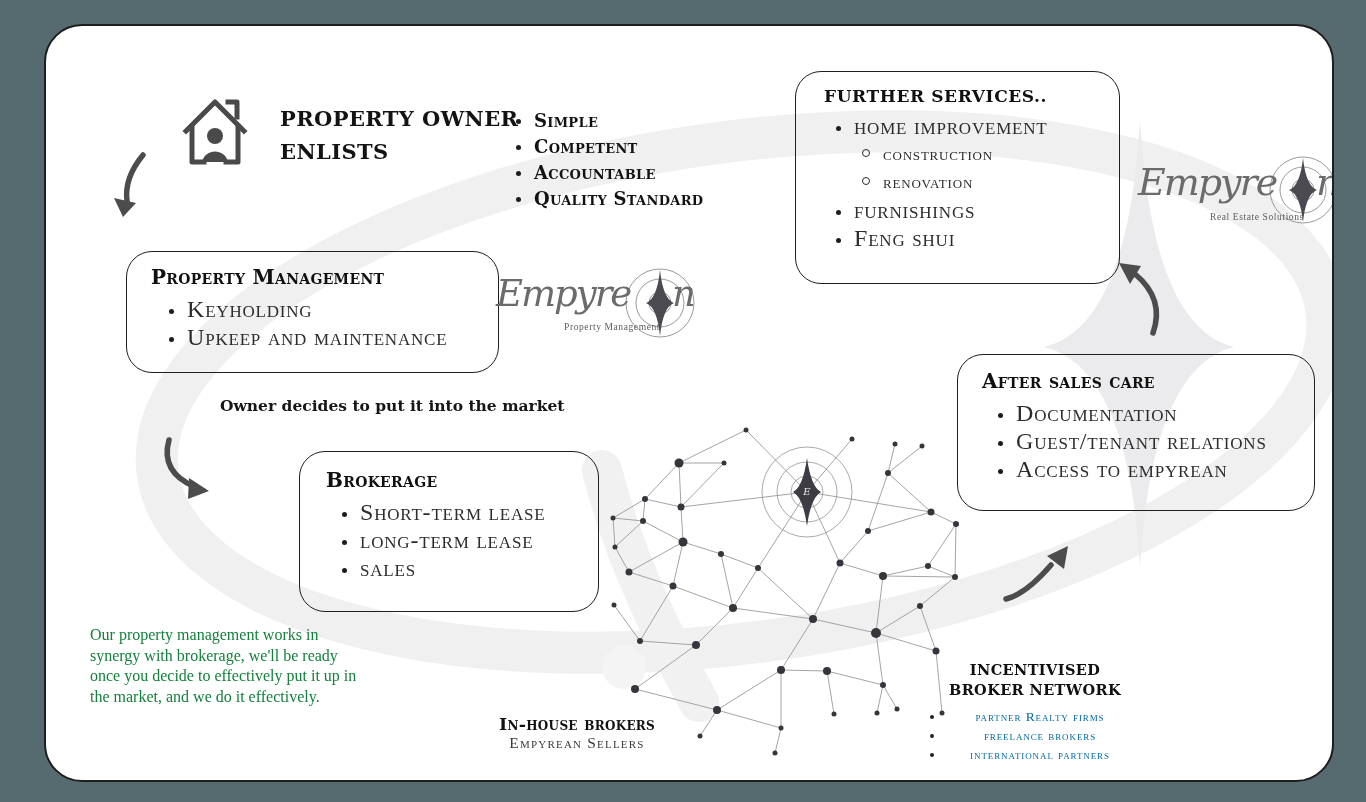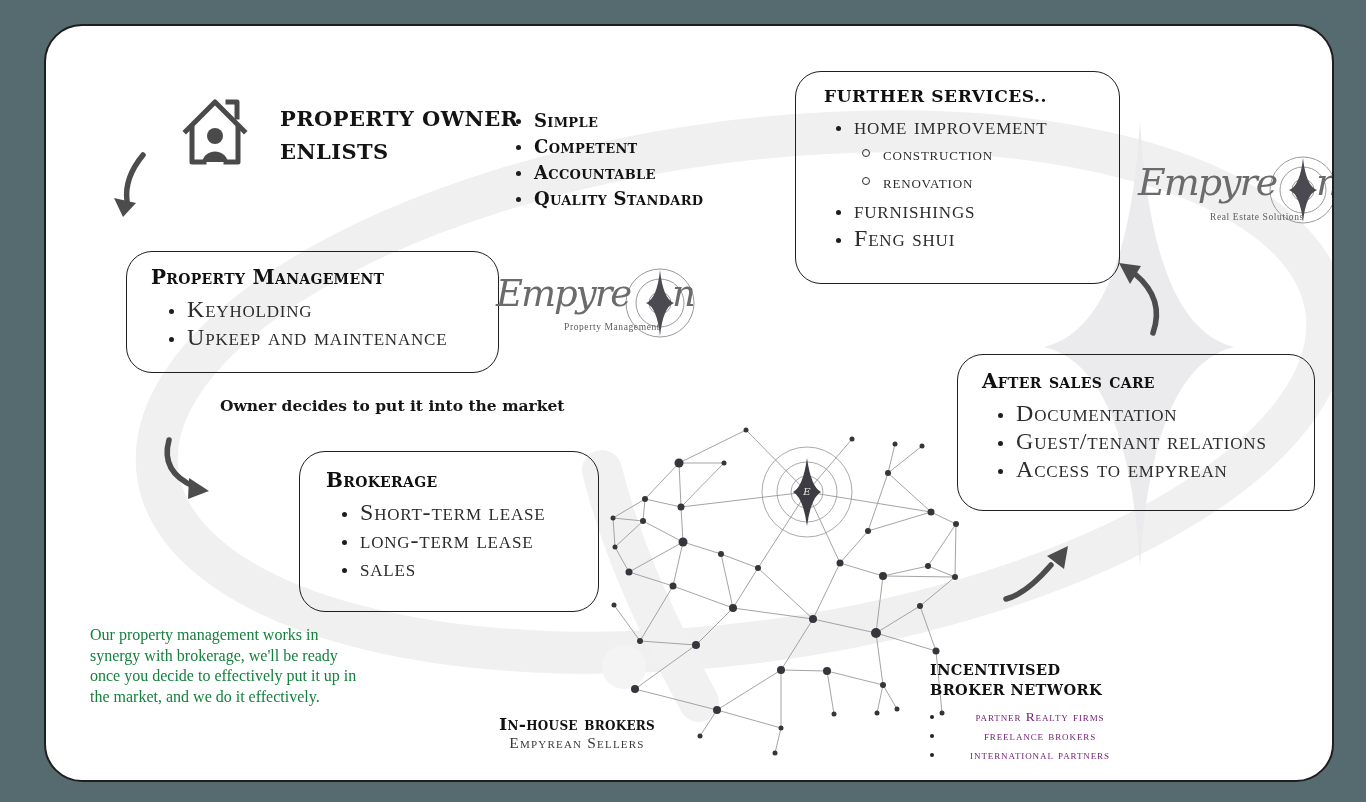--- a/index.html
+++ b/index.html
@@ -25,24 +25,24 @@
   .items li.sub::before{background:transparent;border:1.4px solid #2a2a2a;width:6px;height:6px;}
   .items li.bold{font-family:"DejaVu Serif",serif;font-weight:700;font-size:18px;line-height:26px;
             color:#121212;letter-spacing:.3px;}
   .note{font-family:"DejaVu Serif",serif;font-weight:700;font-size:15.5px;color:#161616;}
   .para{font-family:"Liberation Serif",serif;font-size:16px;line-height:20.5px;color:#15803d;}
   .ih-title{font-family:"DejaVu Serif",serif;font-weight:700;font-size:17.5px;color:#111;
             font-variant:small-caps;letter-spacing:.3px;}
   .ih-sub{font-family:"Liberation Serif",serif;font-size:15.5px;color:#3a3a3a;
             font-variant:small-caps;letter-spacing:1.2px;}
   .bn-title{font-family:"DejaVu Serif",serif;font-weight:700;font-size:14.5px;line-height:20px;
-            color:#101010;letter-spacing:.4px;text-align:left;}
+            color:#101010;letter-spacing:.4px;text-align:center;}
   .bn-items{list-style:none;margin:7px 0 0 0;padding:0;}
   .bn-items li{display:flex;align-items:baseline;font-family:"Liberation Serif",serif;font-size:13.5px;
-            line-height:19px;color:#701a75;font-variant:small-caps;letter-spacing:.9px;}
+            line-height:19px;color:#0369a1;font-variant:small-caps;letter-spacing:.9px;}
   .bn-items li .dot{width:4px;height:4px;border-radius:50%;background:#222;flex:0 0 4px;
             align-self:center;margin-right:6px;}
   .bn-items li .txt{flex:1;text-align:center;}
 
   
   .logo{position:absolute;}
   .logo .script{font-family:"DejaVu Serif",serif;font-style:italic;color:#6b6b6b;
         letter-spacing:-2px;white-space:nowrap;}
   .logo .tagline{font-family:"Liberation Serif",serif;color:#5c5c5c;letter-spacing:.6px;
         position:absolute;white-space:nowrap;}

